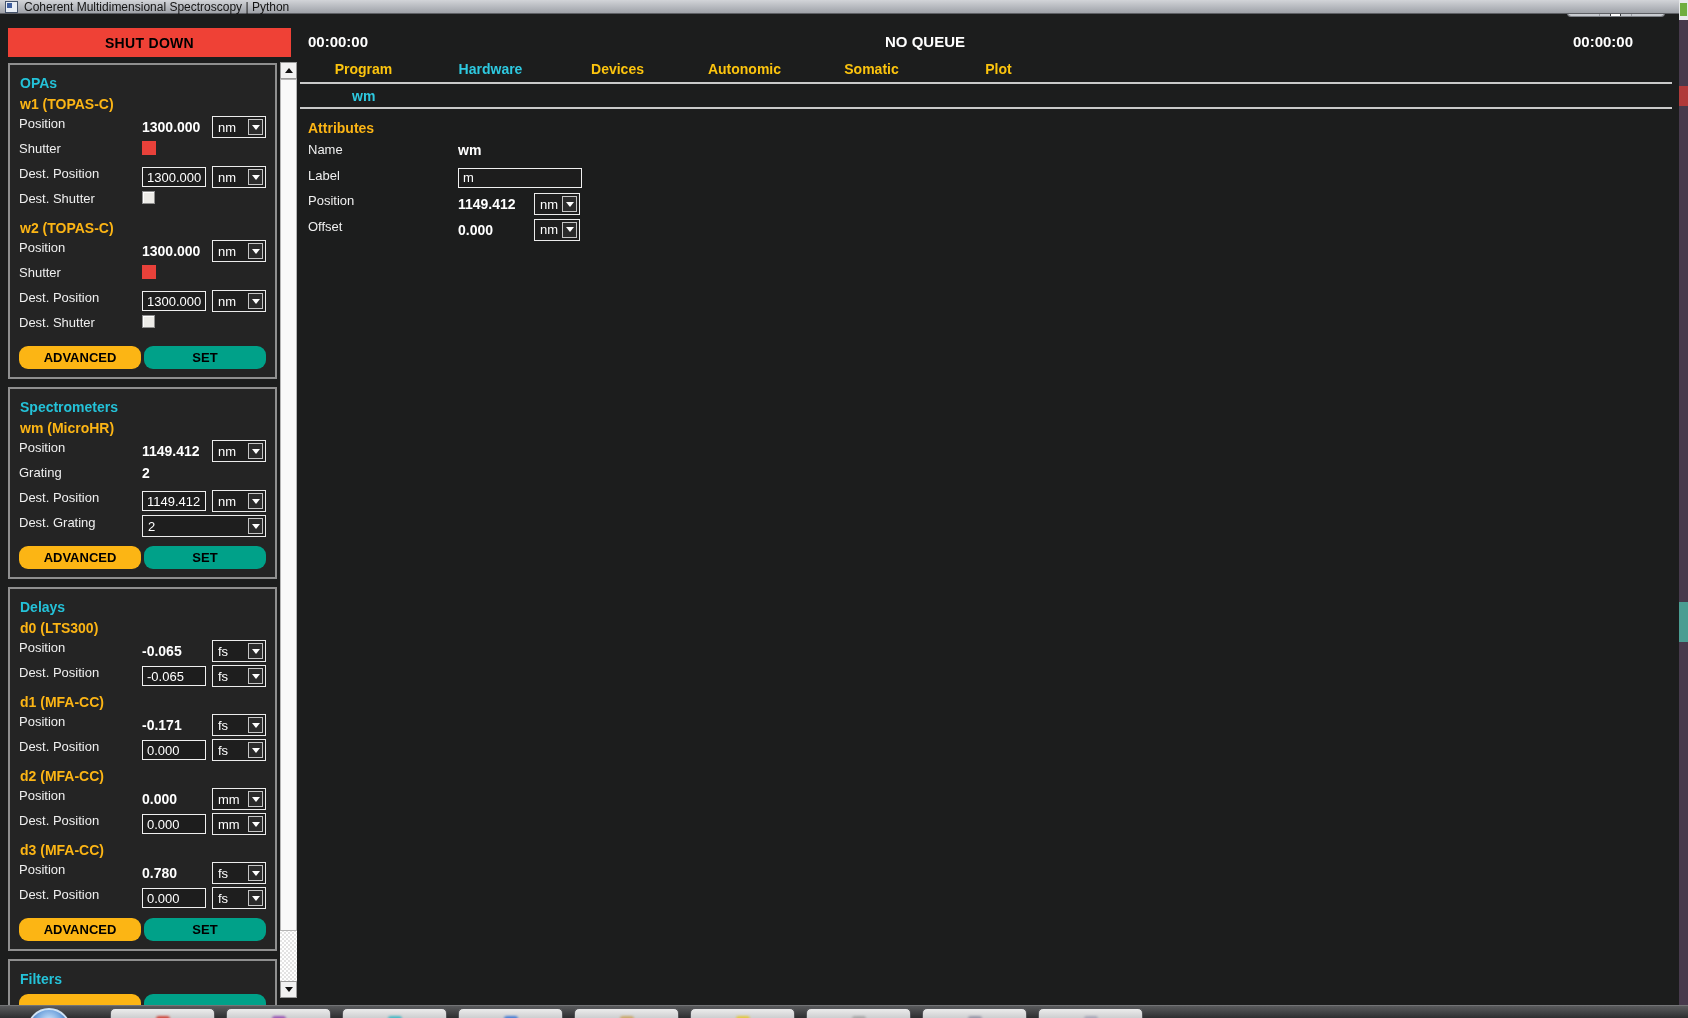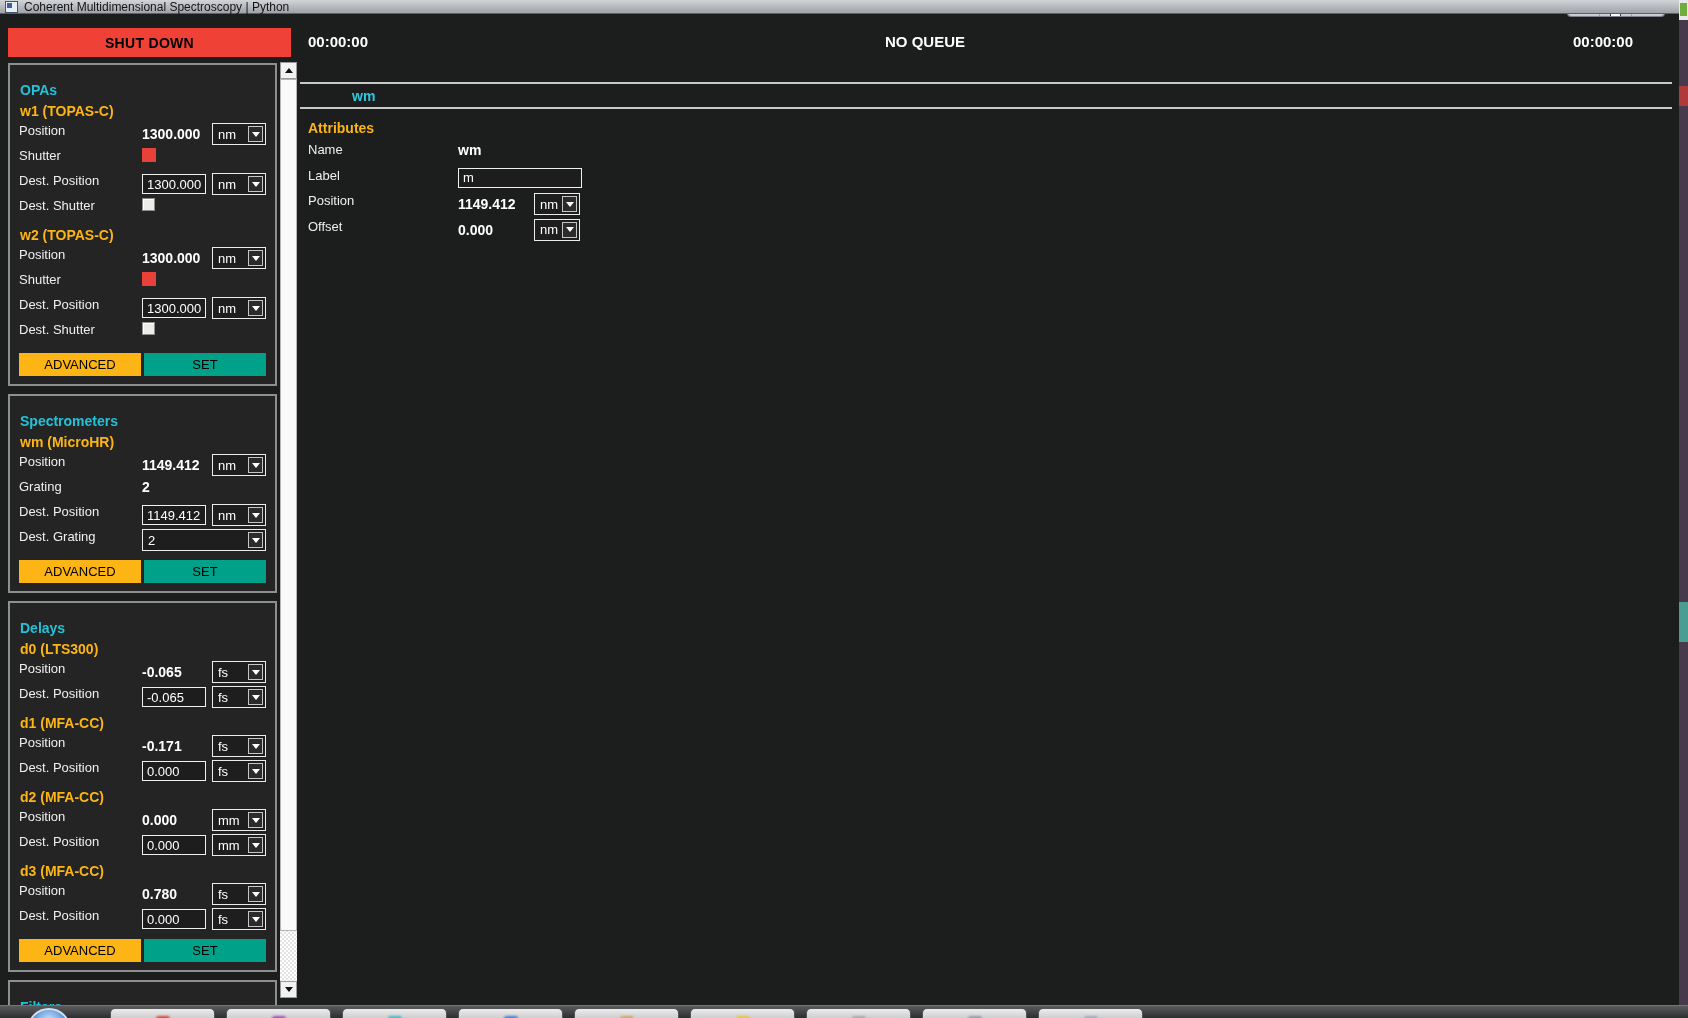--- a/index.html
+++ b/index.html
@@ -33,42 +33,42 @@
     background:#ef4136; color:#000; font-weight:bold; font-size:14px;
     display:flex; align-items:center; justify-content:center; letter-spacing:0.3px; }
   .timer-left  { position:absolute; left:308px; top:33px; font-size:15px; font-weight:bold; color:#fff; }
   .queue-status{ position:absolute; left:925px; top:33px; transform:translateX(-50%); font-size:15px; font-weight:bold; color:#fff; }
   .timer-right { position:absolute; right:55px; top:33px; font-size:15px; font-weight:bold; color:#fff; }
 
   
   .sidebar { position:absolute; left:8px; top:63px; width:269px; height:955px;
     display:flex; flex-direction:column; gap:8px; }
   .side-section { border:2px solid #8f8f8f; background:#242424; padding:5px 0 8px 0; flex-shrink:0; }
-  .section-title { color:#24c2d8; font-weight:bold; font-size:14px; padding:5px 10px 1px 10px; height:22px;margin-top:7px; }
+  .section-title { color:#24c2d8; font-weight:bold; font-size:14px; padding:5px 10px 1px 10px; height:22px; }
   .group-title   { color:#fcb515; font-weight:bold; font-size:14px; padding:4px 10px 0 10px; height:24px; }
   .frow { display:flex; align-items:flex-start; height:25px; padding:0 9px; }
   .flbl { flex:1; font-size:13px; color:#efefef; }
   .fctrl { width:124px; display:flex; align-items:center; flex-shrink:0; }
   .fval { flex:1; font-size:14px; font-weight:bold; color:#fff; }
   .finput { width:64px; height:20px; background:#1d1d1d; border:1px solid #f0f0f0;
     color:#fff; font-size:13px; font-family:"Liberation Sans",sans-serif; padding:0 4px; margin-right:6px; outline:none; }
   .finput.wide { width:124px; margin-right:0; }
   .unitdd { width:54px; height:22px; border:1px solid #ececec; background:#1e1e1e;
     position:relative; display:flex; align-items:center; padding-left:5px;
     font-size:13px; color:#fff; flex-shrink:0; margin-left:auto; }
   .ddnarrow { width:46px; }
   .ddwide { width:124px; }
   .ddbtn { position:absolute; right:2px; top:2px; width:15px; height:16px;
     border:1px solid #c6c6c6; background:#2b2b2b; display:flex; align-items:center; justify-content:center; }
   .ddarrow { width:0; height:0; border-left:4px solid transparent; border-right:4px solid transparent; border-top:5px solid #fff; }
   .shutter-ind { width:14px; height:14px; background:#e8413a; }
   .cbx { width:13px; height:13px; background:#edece8; border:1px solid #8d8d8d; box-shadow:inset 1px 1px 0 #fff; }
   .btnrow { display:flex; gap:3px; padding:6px 9px 0 9px; }
   .btn { flex:1; height:23px; display:flex; align-items:center; justify-content:center;
-    font-size:13px; font-weight:normal; color:#000; }
+    font-size:13px; font-weight:bold; color:#000;border-radius:9px; }
   .btn.advanced { background:#fcb514; }
   .btn.set { background:#00a189; }
 
   
   .vscroll { position:absolute; left:280px; top:62px; width:17px; height:936px;
     background:#fff;
     background-image:linear-gradient(45deg,#e3e3e3 25%,transparent 25%,transparent 75%,#e3e3e3 75%),
                      linear-gradient(45deg,#e3e3e3 25%,transparent 25%,transparent 75%,#e3e3e3 75%);
     background-size:4px 4px; background-position:0 0,2px 2px; z-index:5; }
   .sb-btn { position:absolute; left:0; width:17px; height:17px; background:#f2f2f2;
@@ -387,20 +387,28 @@
   <div class="sb-btn sb-up">
       <span class="tri-up"></span>
     </div>
   <div class="sb-thumb"></div>
   <div class="sb-btn sb-down">
       <span class="tri-down"></span>
     </div>
 </div>
 
 <div class="main">
+  <div class="tab-bar" id="tab-bar">
+      <span class="tab">Program</span>
+      <span class="tab active">Hardware</span>
+      <span class="tab">Devices</span>
+      <span class="tab">Autonomic</span>
+      <span class="tab">Somatic</span>
+      <span class="tab">Plot</span>
+    </div>
   <div class="sep sep1"></div>
   <div class="subtab">wm</div>
   <div class="sep sep2"></div>
   <div class="attrs">
     <div class="attrs-title">Attributes</div>
     <div id="attr-rows">
         <div class="frow">
           <span class="flbl">Name</span>
           <span class="fctrl">
             <span class="fval">wm</span>

